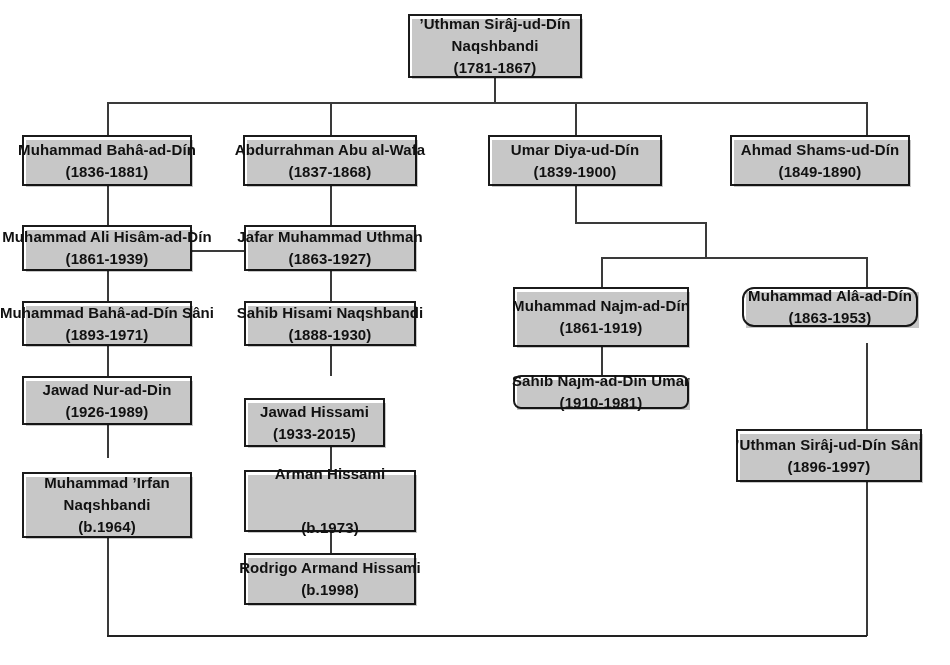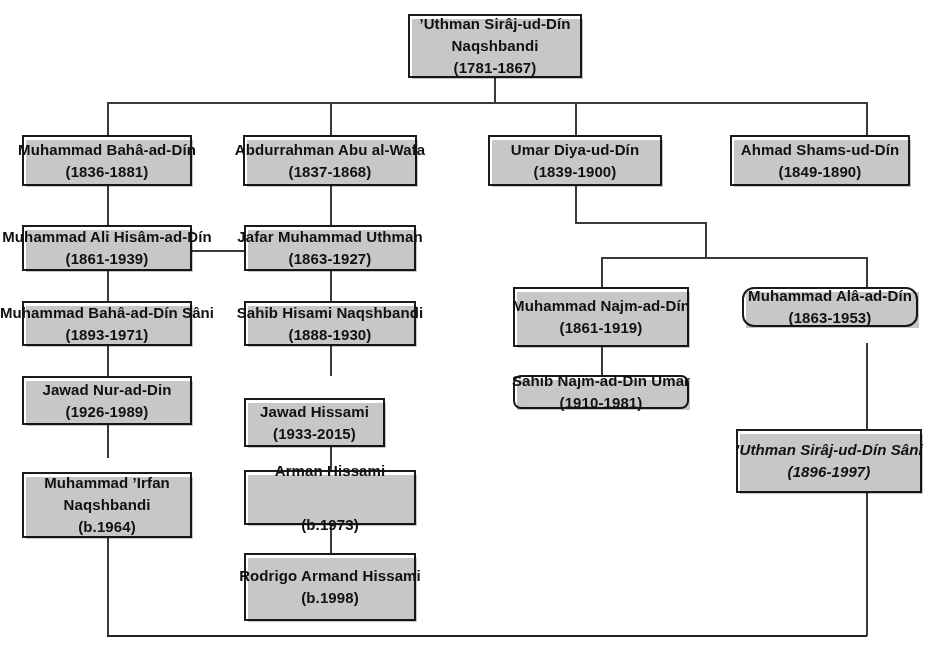--- a/index.html
+++ b/index.html
@@ -146,43 +146,43 @@
     <span class="nm">Jawad Hissami</span>
     <span class="yr">(1933-2015)</span>
   </div>
 
   <div class="node wrap" style="left:22px; top:472px; width:170px; height:66px;">
     <span class="nm">Muhammad ’Irfan</span>
     <span class="nm">Naqshbandi</span>
     <span class="yr">(b.1964)</span>
   </div>
 
-  <div class="node" style="left:244px; top:470px; width:172px; height:55px;gap:32px;">
+  <div class="node" style="left:244px; top:470px; width:172px; height:62px;gap:32px;">
     <span class="nm">Arman Hissami</span>
     <span class="yr">(b.1973)</span>
   </div>
 
-  <div class="node" style="left:244px; top:553px; width:172px; height:68px;">
+  <div class="node" style="left:244px; top:553px; width:172px; height:52px;">
     <span class="nm">Rodrigo Armand Hissami</span>
     <span class="yr">(b.1998)</span>
   </div>
 
   <div class="node" style="left:513px; top:287px; width:176px; height:60px;">
     <span class="nm">Muhammad Najm-ad-Dín</span>
     <span class="yr">(1861-1919)</span>
   </div>
 
   <div class="node" style="left:742px; top:287px; width:176px; height:40px;border-radius:12px;">
     <span class="nm">Muhammad Alâ-ad-Dín</span>
     <span class="yr">(1863-1953)</span>
   </div>
 
   <div class="node" style="left:513px; top:375px; width:176px; height:34px;border-radius:8px;">
     <span class="nm">Sahib Najm-ad-Dín Umar</span>
     <span class="yr">(1910-1981)</span>
   </div>
 
-  <div class="node" style="left:736px; top:429px; width:186px; height:64px;font-style:italic;">
+  <div class="node" style="left:736px; top:429px; width:186px; height:53px;">
     <span class="nm">’Uthman Sirâj-ud-Dín Sâni</span>
     <span class="yr">(1896-1997)</span>
   </div>
 
 </div>
 
 </body></html>

